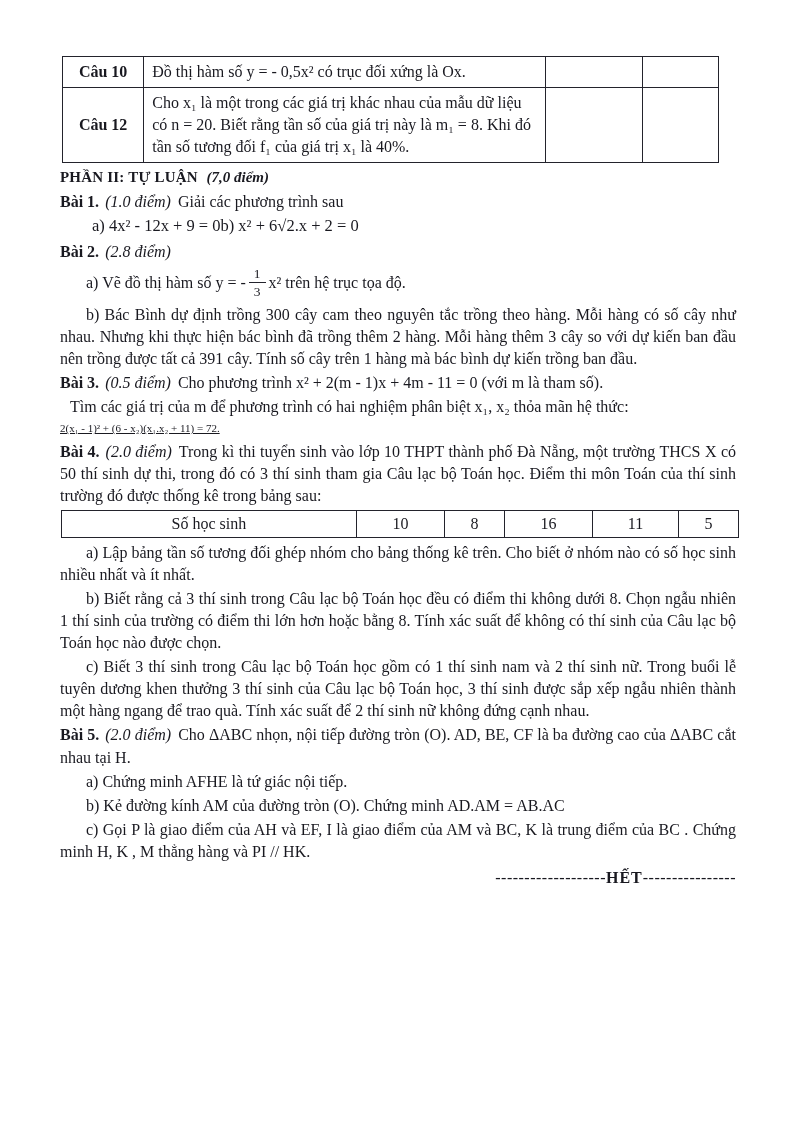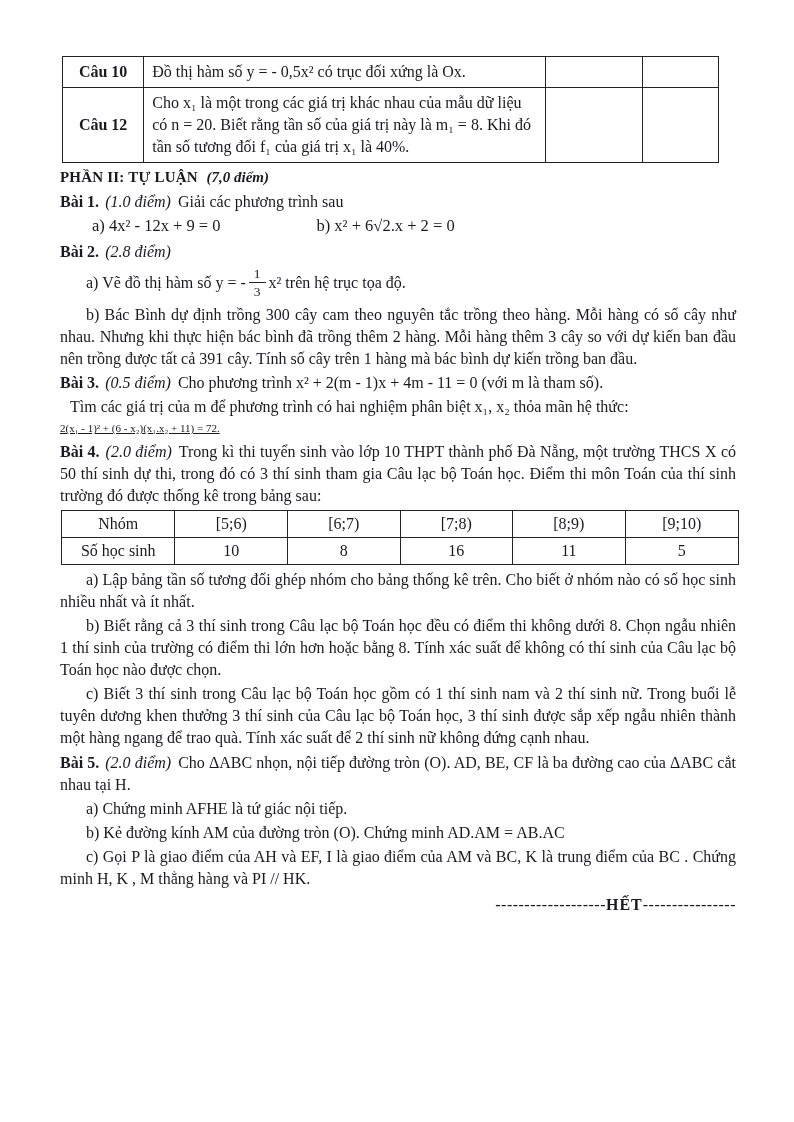--- a/index.html
+++ b/index.html
@@ -27,21 +27,21 @@
   .heading b{letter-spacing:.2px;}
 
   p{margin:0 0 2px;}
   .just{text-align:justify;}
   .indent{text-indent:26px;}
   .small-indent{text-indent:10px;}
   .b-lbl{font-weight:bold;margin-right:6px;}
   .b-pts{font-style:italic;margin-right:7px;}
   .hb i{font-weight:bold;}
 
-  .eq-row{display:flex;gap:96px;padding-left:32px;margin:1px 0 3px;}
+  .eq-row{display:flex;padding-left:32px;margin:1px 0 3px;}
   .math{font-size:16.5px;}
   .math-lg{font-size:11px;margin:3px 0 4px;text-decoration:underline;}
 
   .frac-line{display:flex;align-items:center;margin:3px 0 4px;}
   .frac-line .pre{text-indent:26px;}
   .frac{display:inline-flex;flex-direction:column;align-items:center;
         font-size:13.5px;line-height:1.15;margin:0 3px;}
   .frac .num{padding:0 5px 1px;border-bottom:1.3px solid #23232c;}
   .frac .den{padding-top:1px;}
 
@@ -106,28 +106,20 @@
   </p>
   <p class="small-indent">Tìm các giá trị của m để phương trình có hai nghiệm phân biệt x₁, x₂ thỏa mãn hệ thức:</p>
   <p class="math-lg">2(x₁ - 1)² + (6 - x₂)(x₁.x₂ + 11) = 72.</p>
 
   <p class="just">
     <span class="b-lbl">Bài 4.</span><span class="b-pts">(2.0 điểm)</span><span>Trong kì thi tuyển sinh vào lớp 10 THPT thành phố Đà Nẵng, một trường THCS X có 50 thí sinh dự thi, trong đó có 3 thí sinh tham gia Câu lạc bộ Toán học. Điểm thi môn Toán của thí sinh trường đó được thống kê trong bảng sau:</span>
   </p>
 
   <table class="stats">
     <tbody>
-        <tr>
-      <td class="col-name">Nhóm</td>
-      <td class="col-group">[5;6)</td>
-      <td class="col-group">[6;7)</td>
-      <td class="col-group">[7;8)</td>
-      <td class="col-group">[8;9)</td>
-      <td class="col-group">[9;10)</td>
-    </tr>
     <tr>
       <td>Số học sinh</td>
       <td>10</td>
       <td>8</td>
       <td>16</td>
       <td>11</td>
       <td>5</td>
     </tr>
   </tbody>
     </table>

